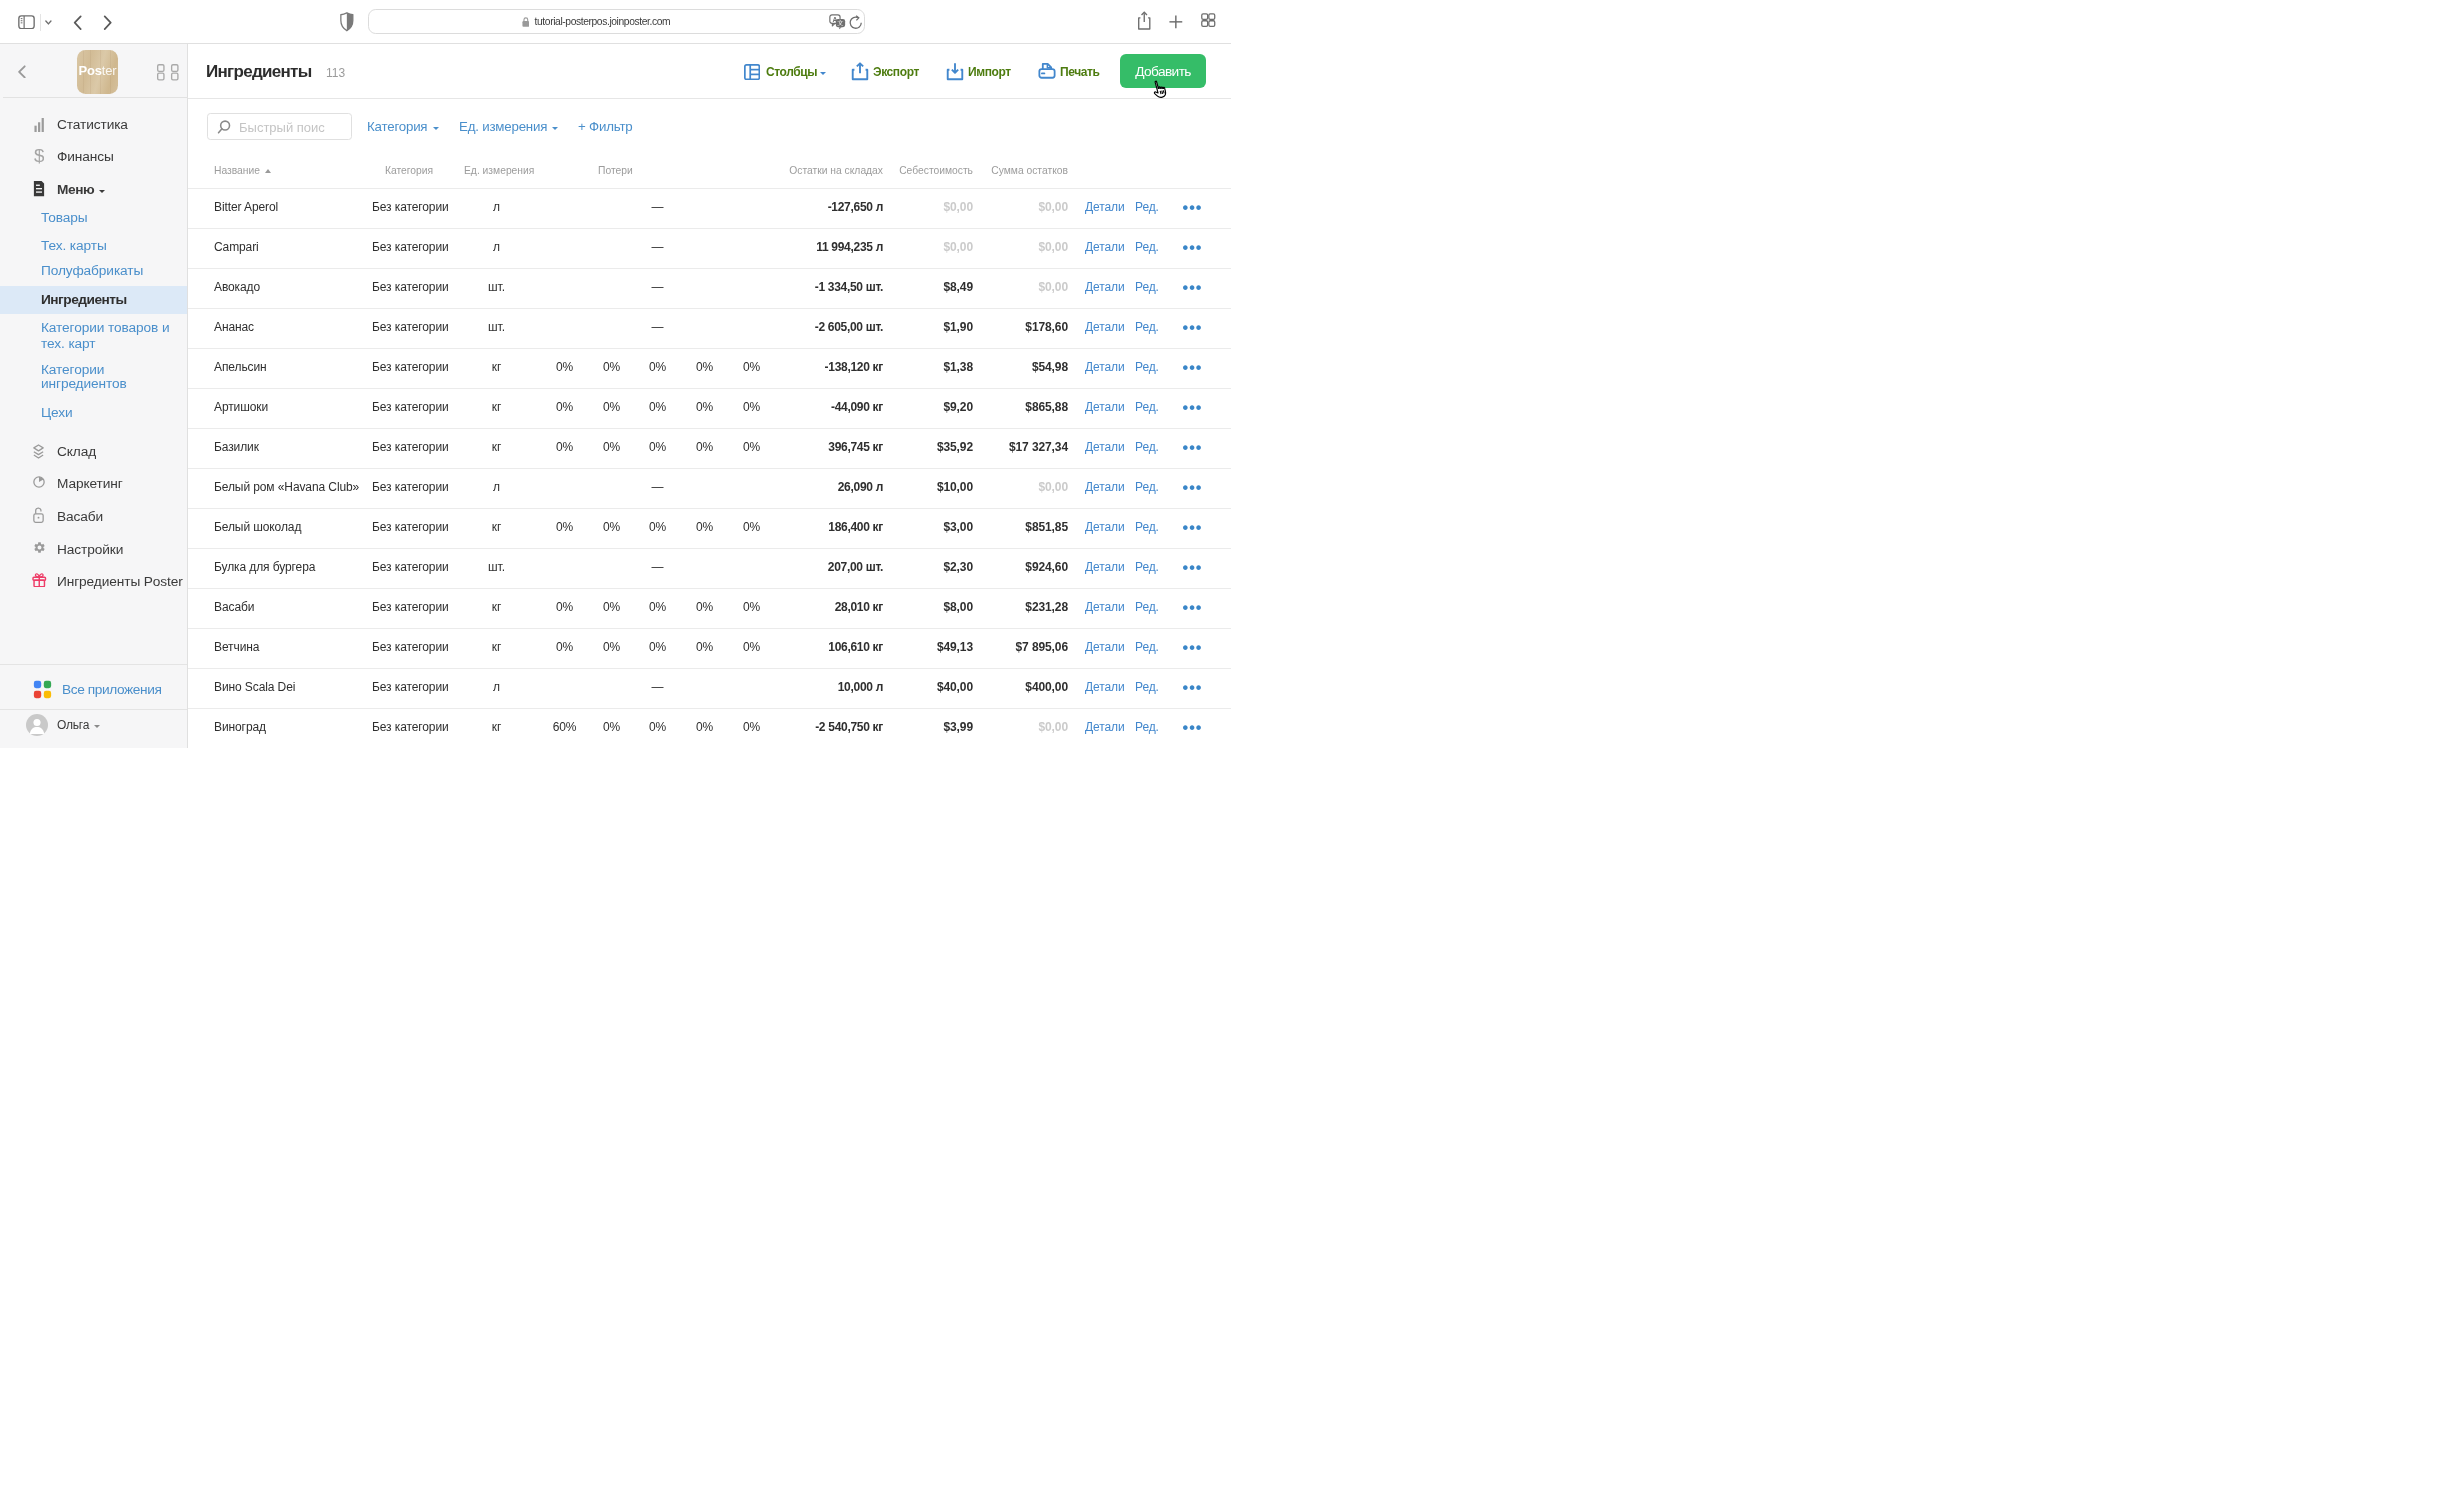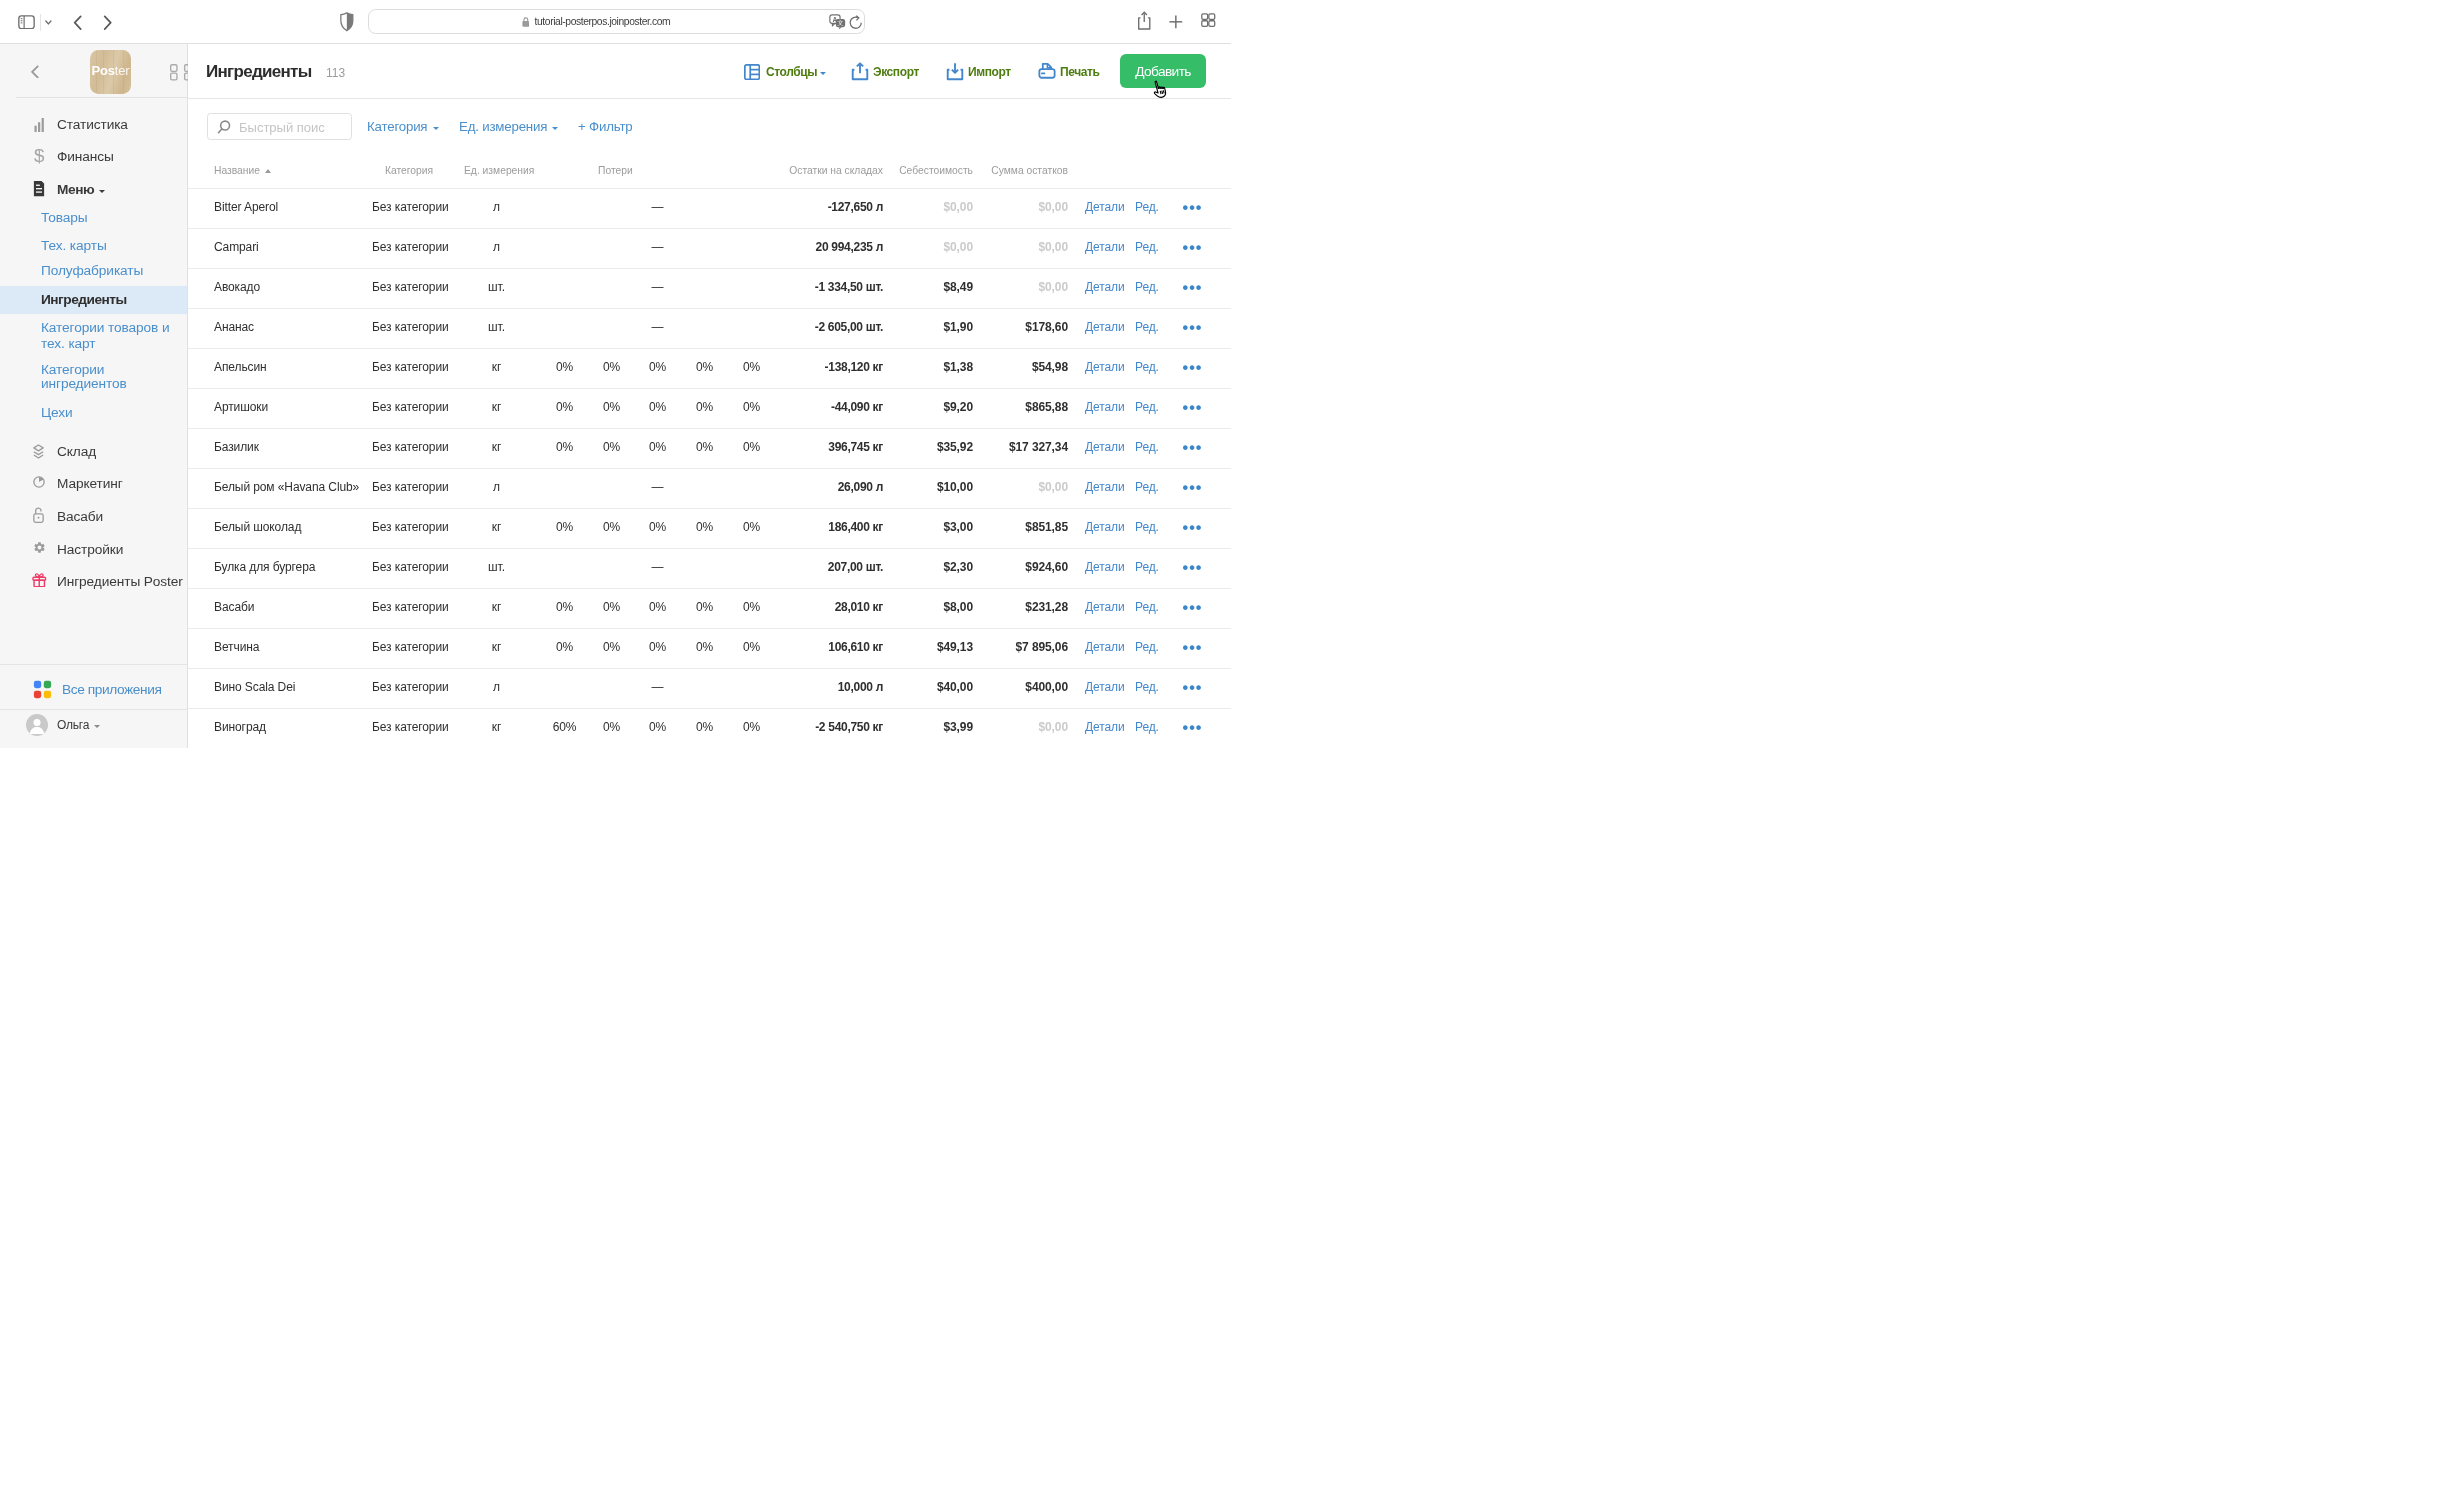--- a/index.html
+++ b/index.html
@@ -13,21 +13,21 @@
   border-bottom:0.9px solid #e0e0e0; z-index:30; }
 .tico { position:absolute; color:#6e6e6e; }
 #urlbar { position:absolute; left:368px; top:9.4px; width:497px; height:25px;
   border:0.9px solid #dcdcdc; border-radius:7.7px; background:#fff; }
 #urltxt { position:absolute; left:0; top:0; width:454px; height:23px; display:flex;
   align-items:center; justify-content:center; font-size:10.3px; color:#3c3c3c; letter-spacing:-0.4px; }
 
 
 #sidebar { position:absolute; left:0; top:44px; width:188px; height:705px;
   background:#f6f6f7; border-right:0.9px solid #e0e0e0; }
-#sbhead { position:absolute; left:16px; top:0; width:192px; height:54px; border-bottom:0.9px solid #e2e2e2; }
+#sbhead { position:absolute; left:3px; top:0; width:192px; height:54px; border-bottom:0.9px solid #e2e2e2; }
 #plogo { position:absolute; left:74px; top:6px; width:41px; height:44px; border-radius:8.5px;
   background:linear-gradient(105deg,#d9c6a4 0%,#d2bc96 30%,#dbc9a8 55%,#cfb78e 80%,#d5c09d 100%);
   overflow:hidden; }
 #plogo .grain { position:absolute; top:0; bottom:0; width:1.3px; background:rgba(128,92,50,0.08); }
 #plogo .ptxt { position:absolute; left:0; top:0; width:100%; height:100%; display:flex;
   align-items:center; justify-content:center; color:#fff; font-size:13px; font-weight:700; letter-spacing:-0.2px; transform:translateY(-1.7px); }
 #plogo .ptxt span { font-weight:400; color:rgba(255,255,255,0.88); }
 .sitem { position:absolute; left:16px; width:187px; display:flex; align-items:center;text-decoration:underline; }
 .sitem .txt { position:absolute; left:41px; font-size:13.7px; color:#3a3a3a; white-space:nowrap; letter-spacing:-0.1px; }
 .sitem svg { position:absolute; }
@@ -349,21 +349,21 @@
           <div class="c-sum gray">$0,00</div>
           <div class="c-det">Детали</div>
           <div class="c-red">Ред.</div>
           <div class="c-dots">•••</div>
         </div>
         <div class="trow">
           <div class="c-name">Campari</div>
           <div class="c-cat">Без категории</div>
           <div class="c-unit">л</div>
           <div class="p3">—</div>
-          <div class="c-stock">20 994,235 л</div>
+          <div class="c-stock">11 994,235 л</div>
           <div class="c-cost gray">$0,00</div>
           <div class="c-sum gray">$0,00</div>
           <div class="c-det">Детали</div>
           <div class="c-red">Ред.</div>
           <div class="c-dots">•••</div>
         </div>
         <div class="trow">
           <div class="c-name">Авокадо</div>
           <div class="c-cat">Без категории</div>
           <div class="c-unit">шт.</div>

